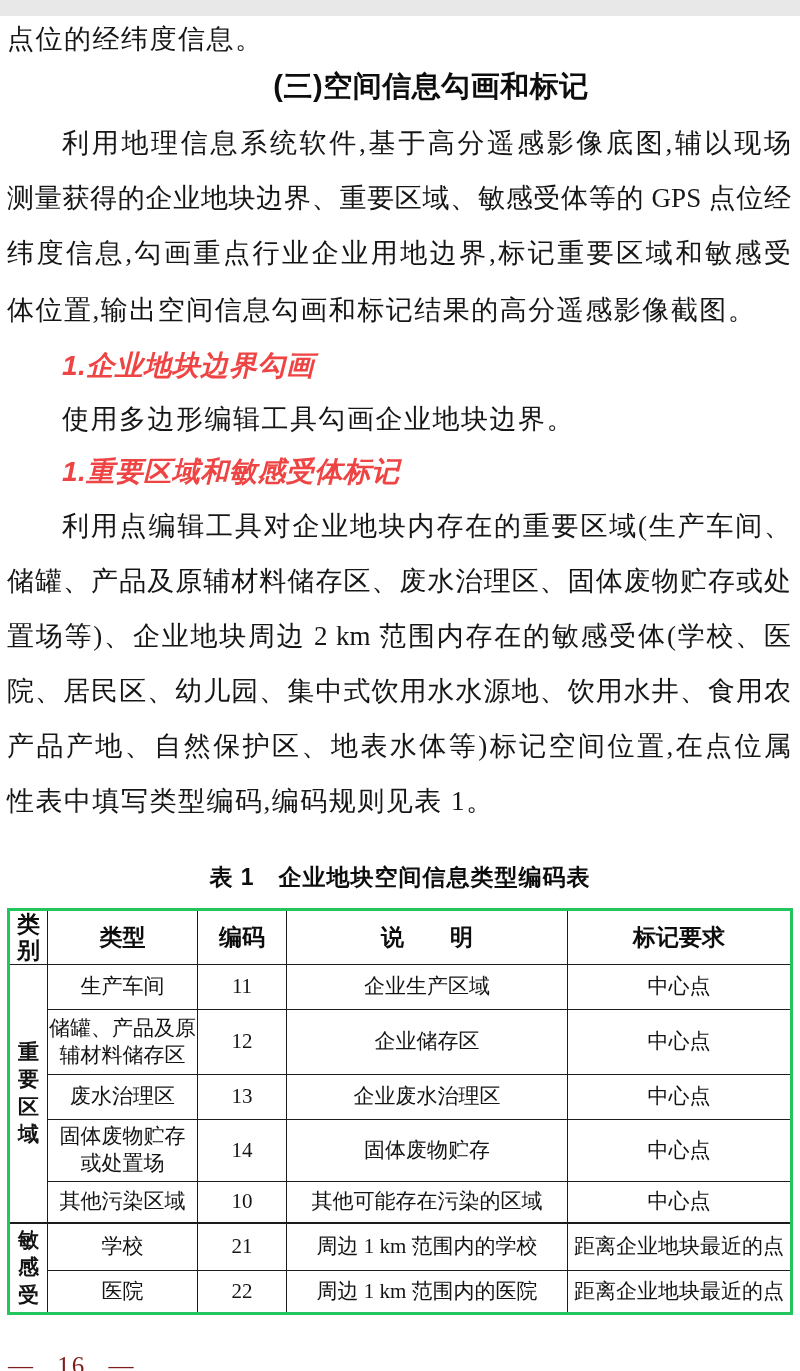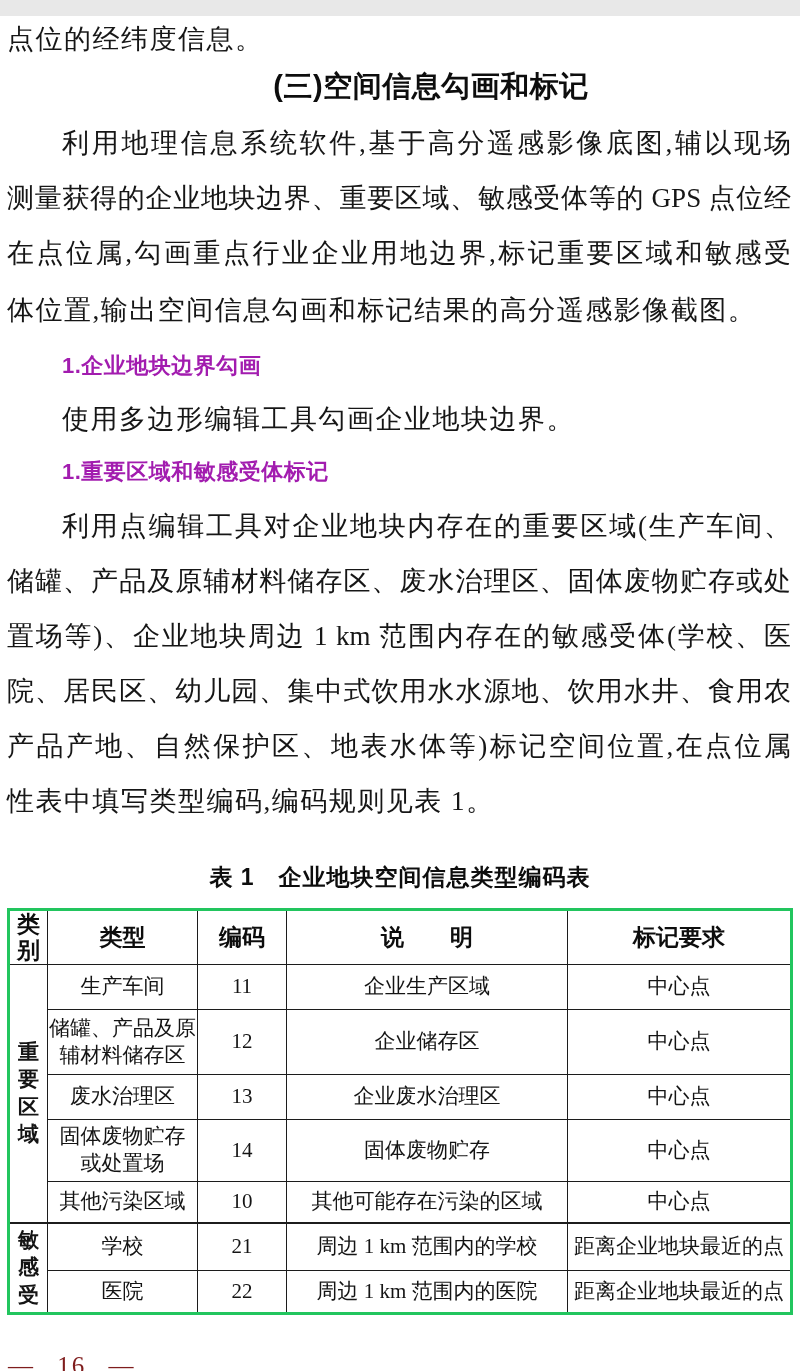--- a/index.html
+++ b/index.html
@@ -30,21 +30,21 @@
   }
   .ind{padding-left:55px;box-sizing:border-box;}
   .h1{
     padding-left:64px;box-sizing:border-box;
     font-family:"Liberation Sans","DejaVu Sans",sans-serif;
     font-weight:bold;font-size:29px;letter-spacing:0.5px;color:#0d0d0d;text-align:center;
   }
   .h2{
     padding-left:55px;box-sizing:border-box;
     font-family:"Liberation Sans","DejaVu Sans",sans-serif;
-    font-weight:bold;font-size:22px;letter-spacing:0.5px;color:#a21caf;
+    font-weight:bold;font-size:28px;letter-spacing:0.5px;color:#ef4444;font-style:italic;
   }
   
   .table-title{
     position:absolute;top:846px;left:0;width:800px;
     text-align:center;
     font-family:"Liberation Sans","DejaVu Sans",sans-serif;
     font-weight:bold;font-size:23px;letter-spacing:1px;color:#0d0d0d;
   }
   
   table.ct{
@@ -84,28 +84,28 @@
 </style>
 </head>
 <body>
 
 <div class="page">
 
   <div class="line" style="top:8px">点位的经纬度信息。</div>
   <div class="line h1" style="top:55px">(三)空间信息勾画和标记</div>
   <div class="line just ind" style="top:112px">利用地理信息系统软件,基于高分遥感影像底图,辅以现场</div>
   <div class="line just" style="top:167px">测量获得的企业地块边界、重要区域、敏感受体等的 GPS 点位经</div>
-  <div class="line just" style="top:222px">在点位属,勾画重点行业企业用地边界,标记重要区域和敏感受</div>
+  <div class="line just" style="top:222px">纬度信息,勾画重点行业企业用地边界,标记重要区域和敏感受</div>
   <div class="line" style="top:279px">体位置,输出空间信息勾画和标记结果的高分遥感影像截图。</div>
   <div class="line h2" style="top:335px">1.企业地块边界勾画</div>
   <div class="line ind" style="top:388px">使用多边形编辑工具勾画企业地块边界。</div>
   <div class="line h2" style="top:441px">1.重要区域和敏感受体标记</div>
   <div class="line just ind" style="top:495px">利用点编辑工具对企业地块内存在的重要区域(生产车间、</div>
   <div class="line just" style="top:550px">储罐、产品及原辅材料储存区、废水治理区、固体废物贮存或处</div>
-  <div class="line just" style="top:605px">置场等)、企业地块周边 1 km 范围内存在的敏感受体(学校、医</div>
+  <div class="line just" style="top:605px">置场等)、企业地块周边 2 km 范围内存在的敏感受体(学校、医</div>
   <div class="line just" style="top:660px">院、居民区、幼儿园、集中式饮用水水源地、饮用水井、食用农</div>
   <div class="line just" style="top:715px">产品产地、自然保护区、地表水体等)标记空间位置,在点位属</div>
   <div class="line" style="top:770px">性表中填写类型编码,编码规则见表 1。</div>
 
   <div class="table-title">表 1　企业地块空间信息类型编码表</div>
 
   <table class="ct">
     <colgroup>
       <col style="width:39px">
         <col style="width:150px">

